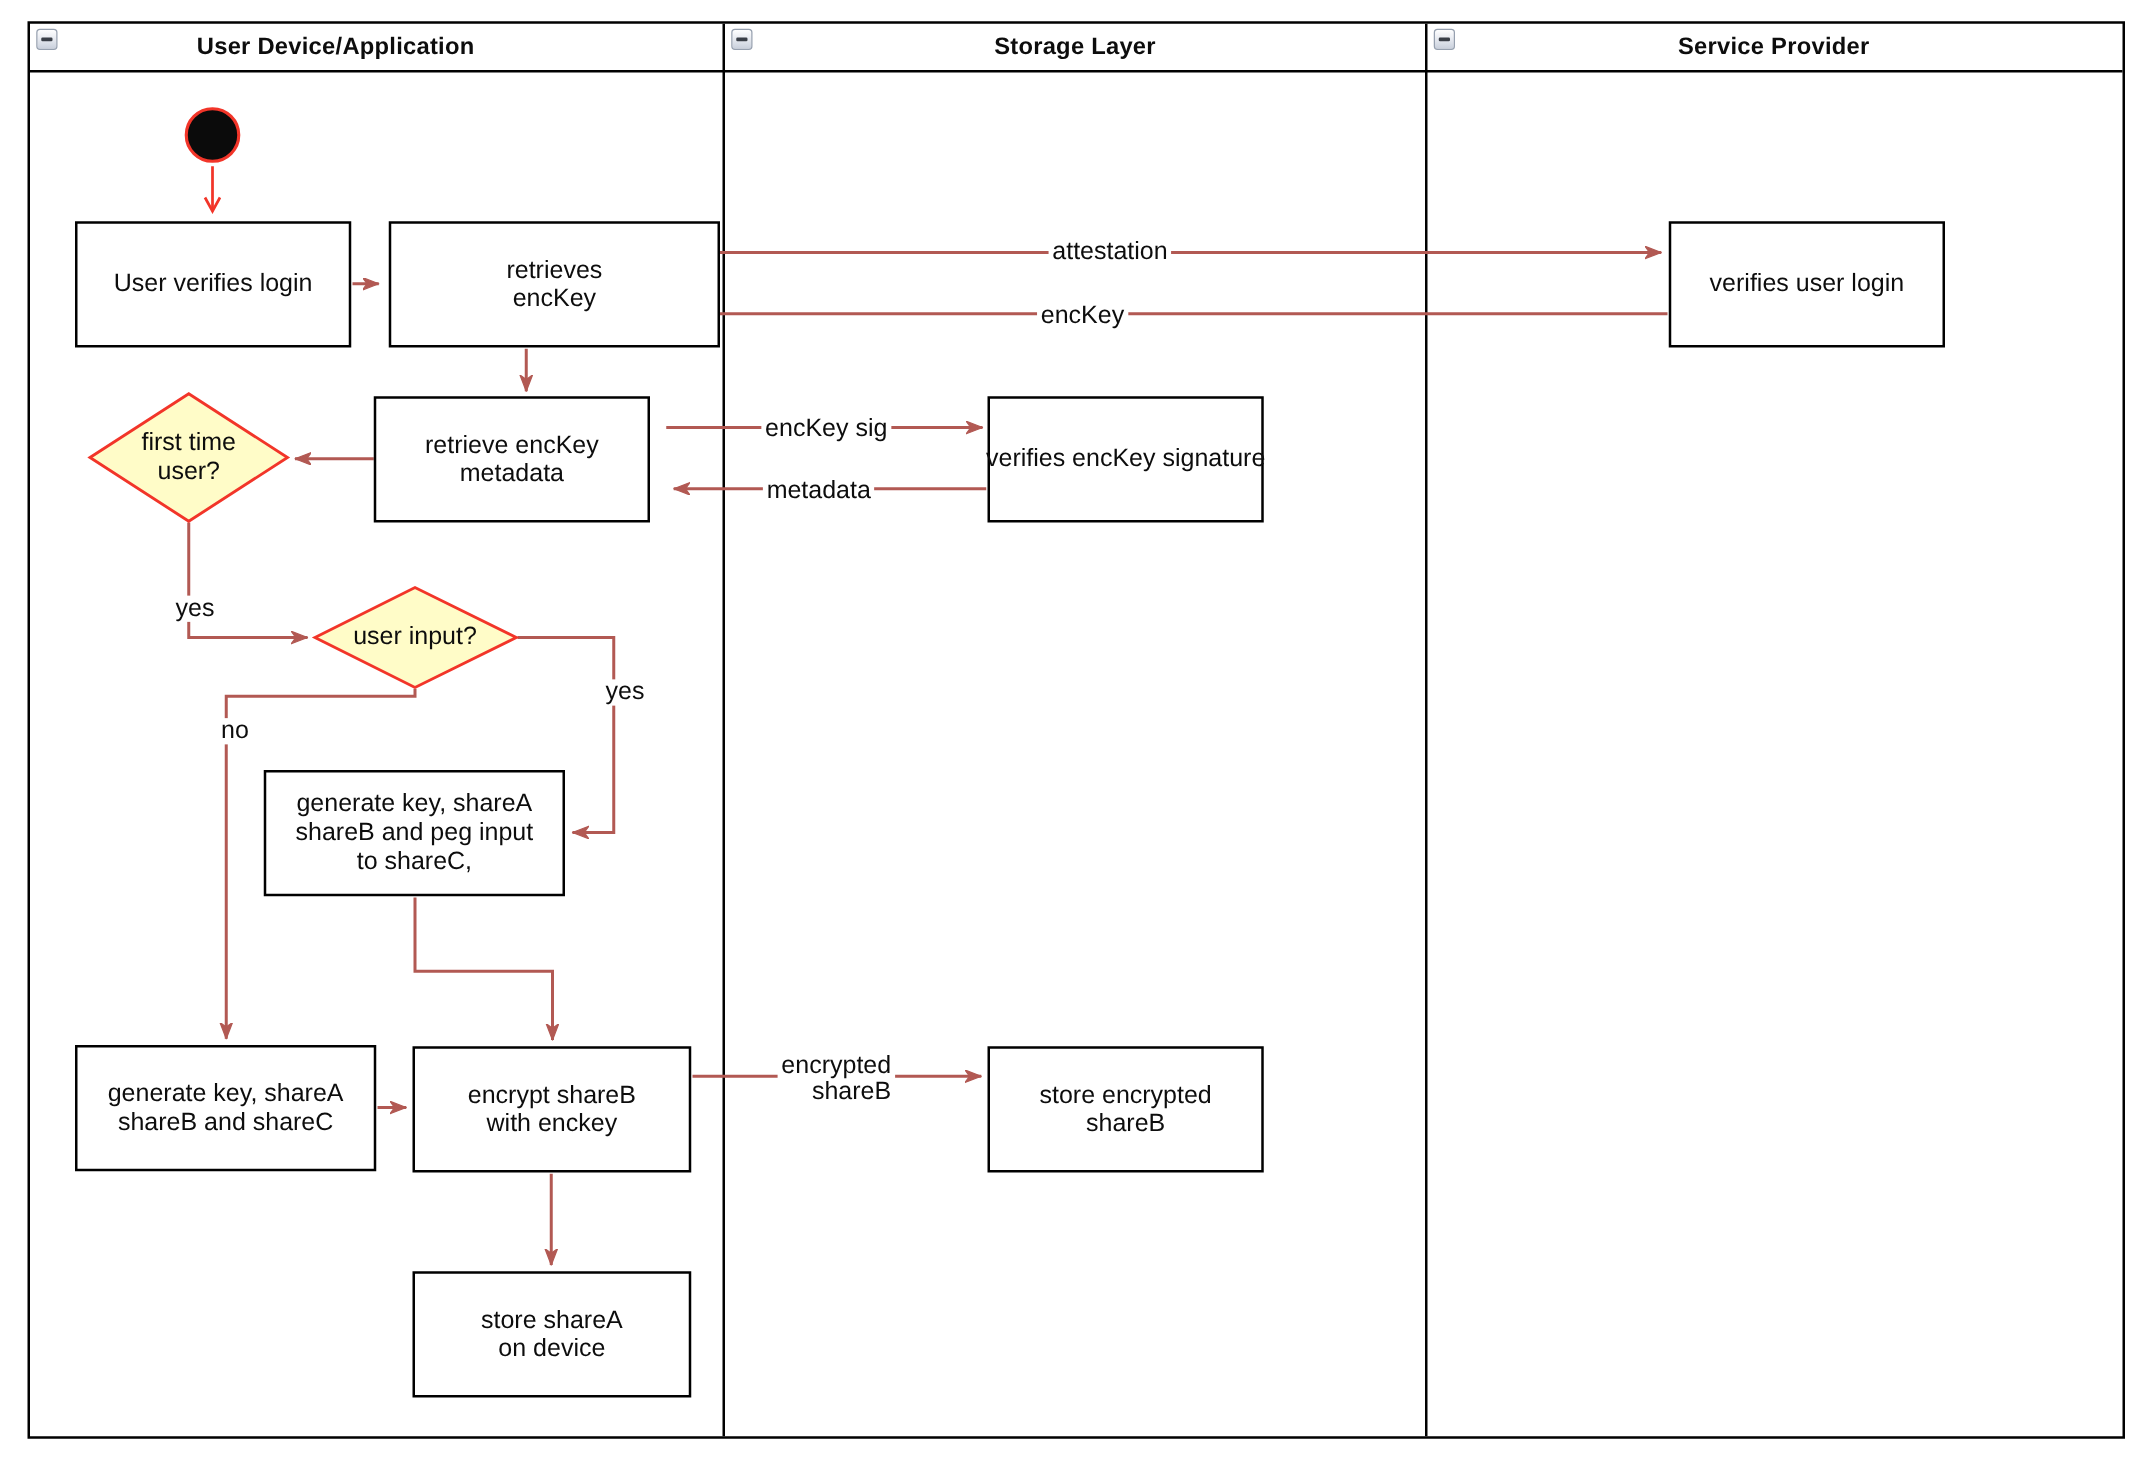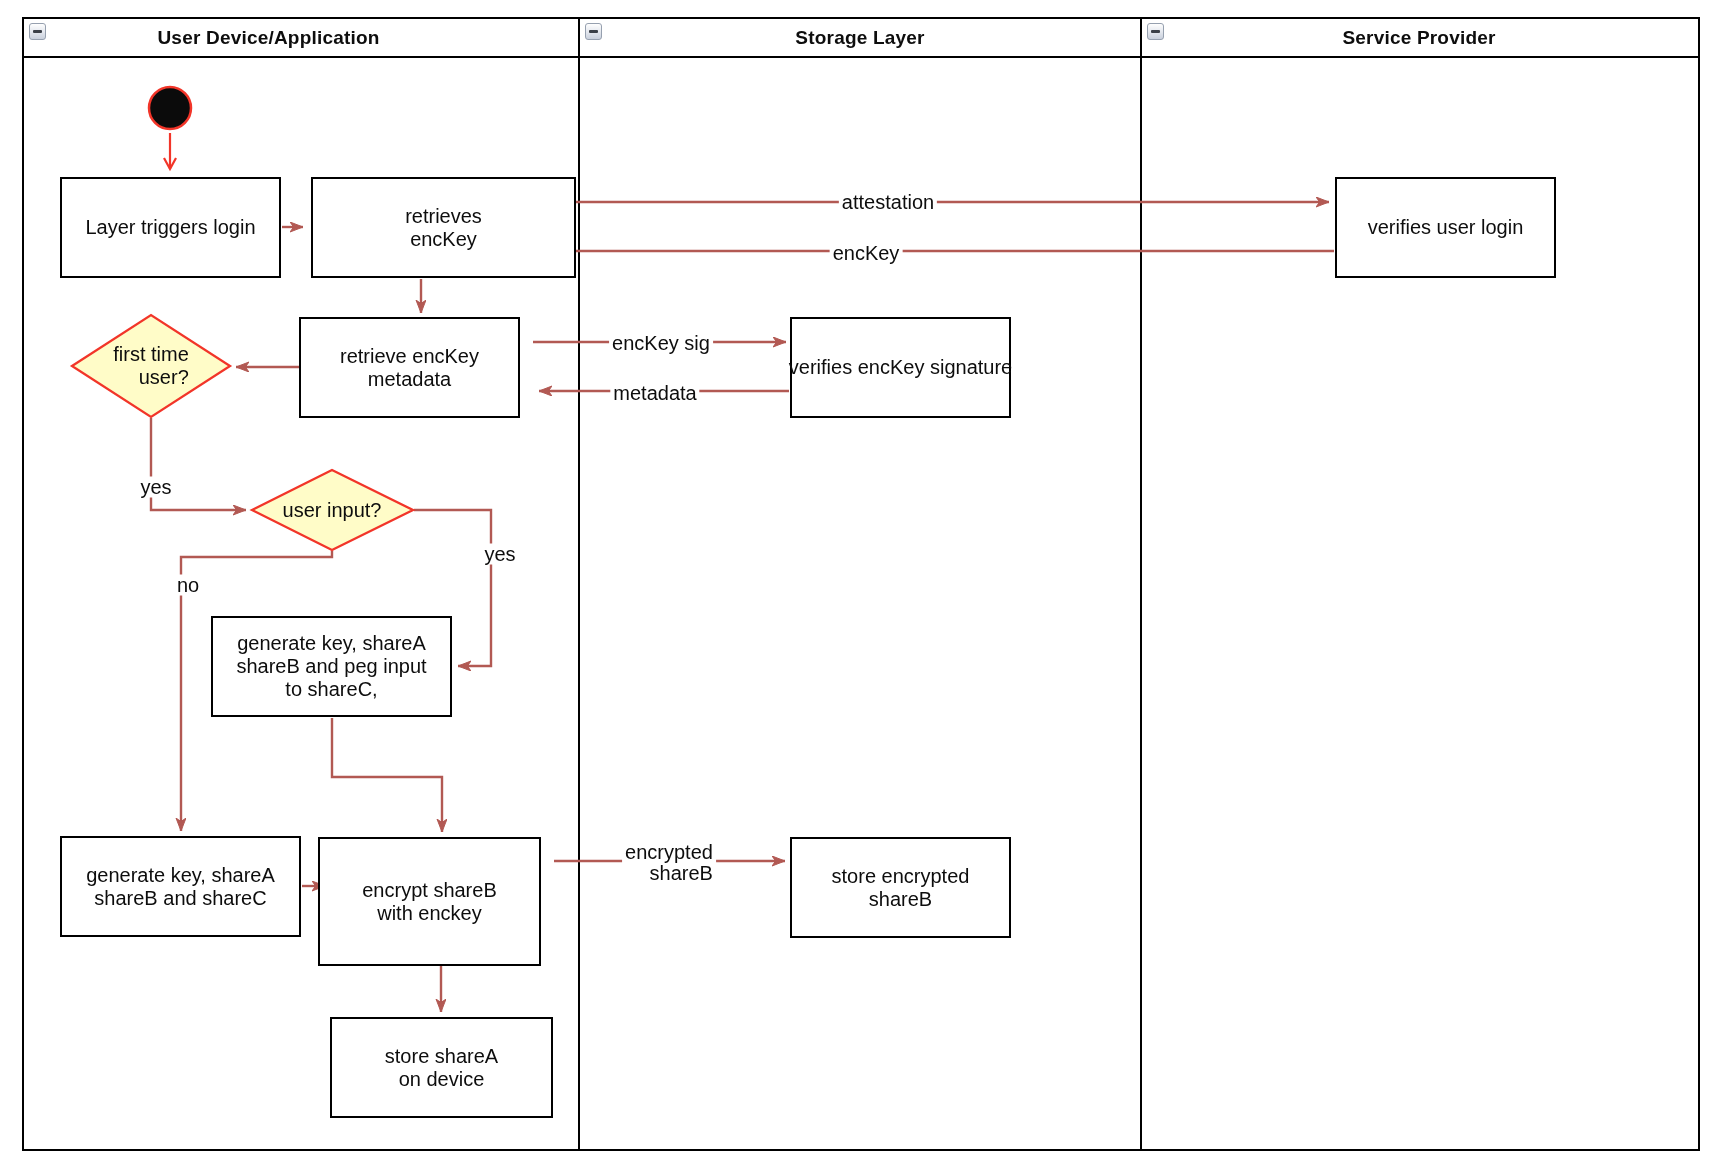--- a/index.html
+++ b/index.html
@@ -33,21 +33,21 @@
   
   .node{
     position:absolute;display:flex;align-items:center;justify-content:center;
     background:#fff;border:2px solid #000;box-sizing:border-box;
     text-align:center;font-size:20px;line-height:23px;white-space:pre-line;
     z-index:3;
   }
   .node.nowrap{white-space:nowrap;}
   
   .diamond-label{
-    position:absolute;transform:translate(-50%,-50%);text-align:right;
+    position:absolute;transform:translate(-50%,-50%);text-align:center;
     font-size:20px;line-height:23px;white-space:pre-line;z-index:4;
   }
   
   .edge-label{
     position:absolute;transform:translate(-50%,-50%);text-align:right;
     font-size:20px;line-height:21px;background:#fff;padding:0 3px;
     white-space:pre-line;z-index:4;
   }
 </style>
 </head>
@@ -116,33 +116,33 @@
       <line x1="441" y1="939" x2="441" y2="1012" marker-end="url(#mArr)"></line>
     </g>
 
     <line x1="170" y1="133" x2="170" y2="169" stroke="#F23529" stroke-width="2.2" marker-end="url(#mOpen)"></line>
     <circle cx="170" cy="108" r="21" fill="#0b0b0b" stroke="#F23529" stroke-width="2.5"></circle>
 
     <polygon points="72,366 151,315 230,366 151,417" fill="#FFFCC8" stroke="#F23529" stroke-width="2.3"></polygon>
     <polygon points="252,510 332,470 413,510 332,550" fill="#FFFCC8" stroke="#F23529" stroke-width="2.3"></polygon>
   </svg>
 
-  <div class="node" style="left:60px;top:177px;width:221px;height:101px">Layer triggers login</div>
+  <div class="node" style="left:60px;top:177px;width:221px;height:101px">User verifies login</div>
   <div class="node" style="left:311px;top:177px;width:265px;height:101px">retrieves
 encKey</div>
   <div class="node" style="left:299px;top:317px;width:221px;height:101px">retrieve encKey
 metadata</div>
   <div class="node" style="left:1335px;top:177px;width:221px;height:101px">verifies user login</div>
   <div class="node nowrap" style="left:790px;top:317px;width:221px;height:101px">verifies encKey signature</div>
   <div class="node" style="left:211px;top:616px;width:241px;height:101px">generate key, shareA
 shareB and peg input
 to shareC,</div>
   <div class="node" style="left:60px;top:836px;width:241px;height:101px">generate key, shareA
 shareB and shareC</div>
-  <div class="node" style="left:318px;top:837px;width:223px;height:129px">encrypt shareB
+  <div class="node" style="left:330px;top:837px;width:223px;height:101px">encrypt shareB
 with enckey</div>
   <div class="node" style="left:790px;top:837px;width:221px;height:101px">store encrypted
 shareB</div>
   <div class="node" style="left:330px;top:1017px;width:223px;height:101px">store shareA
 on device</div>
 
   <div class="diamond-label" style="left:151px;top:366px">first time
 user?</div>
   <div class="diamond-label" style="left:332px;top:510px">user input?</div>
 

